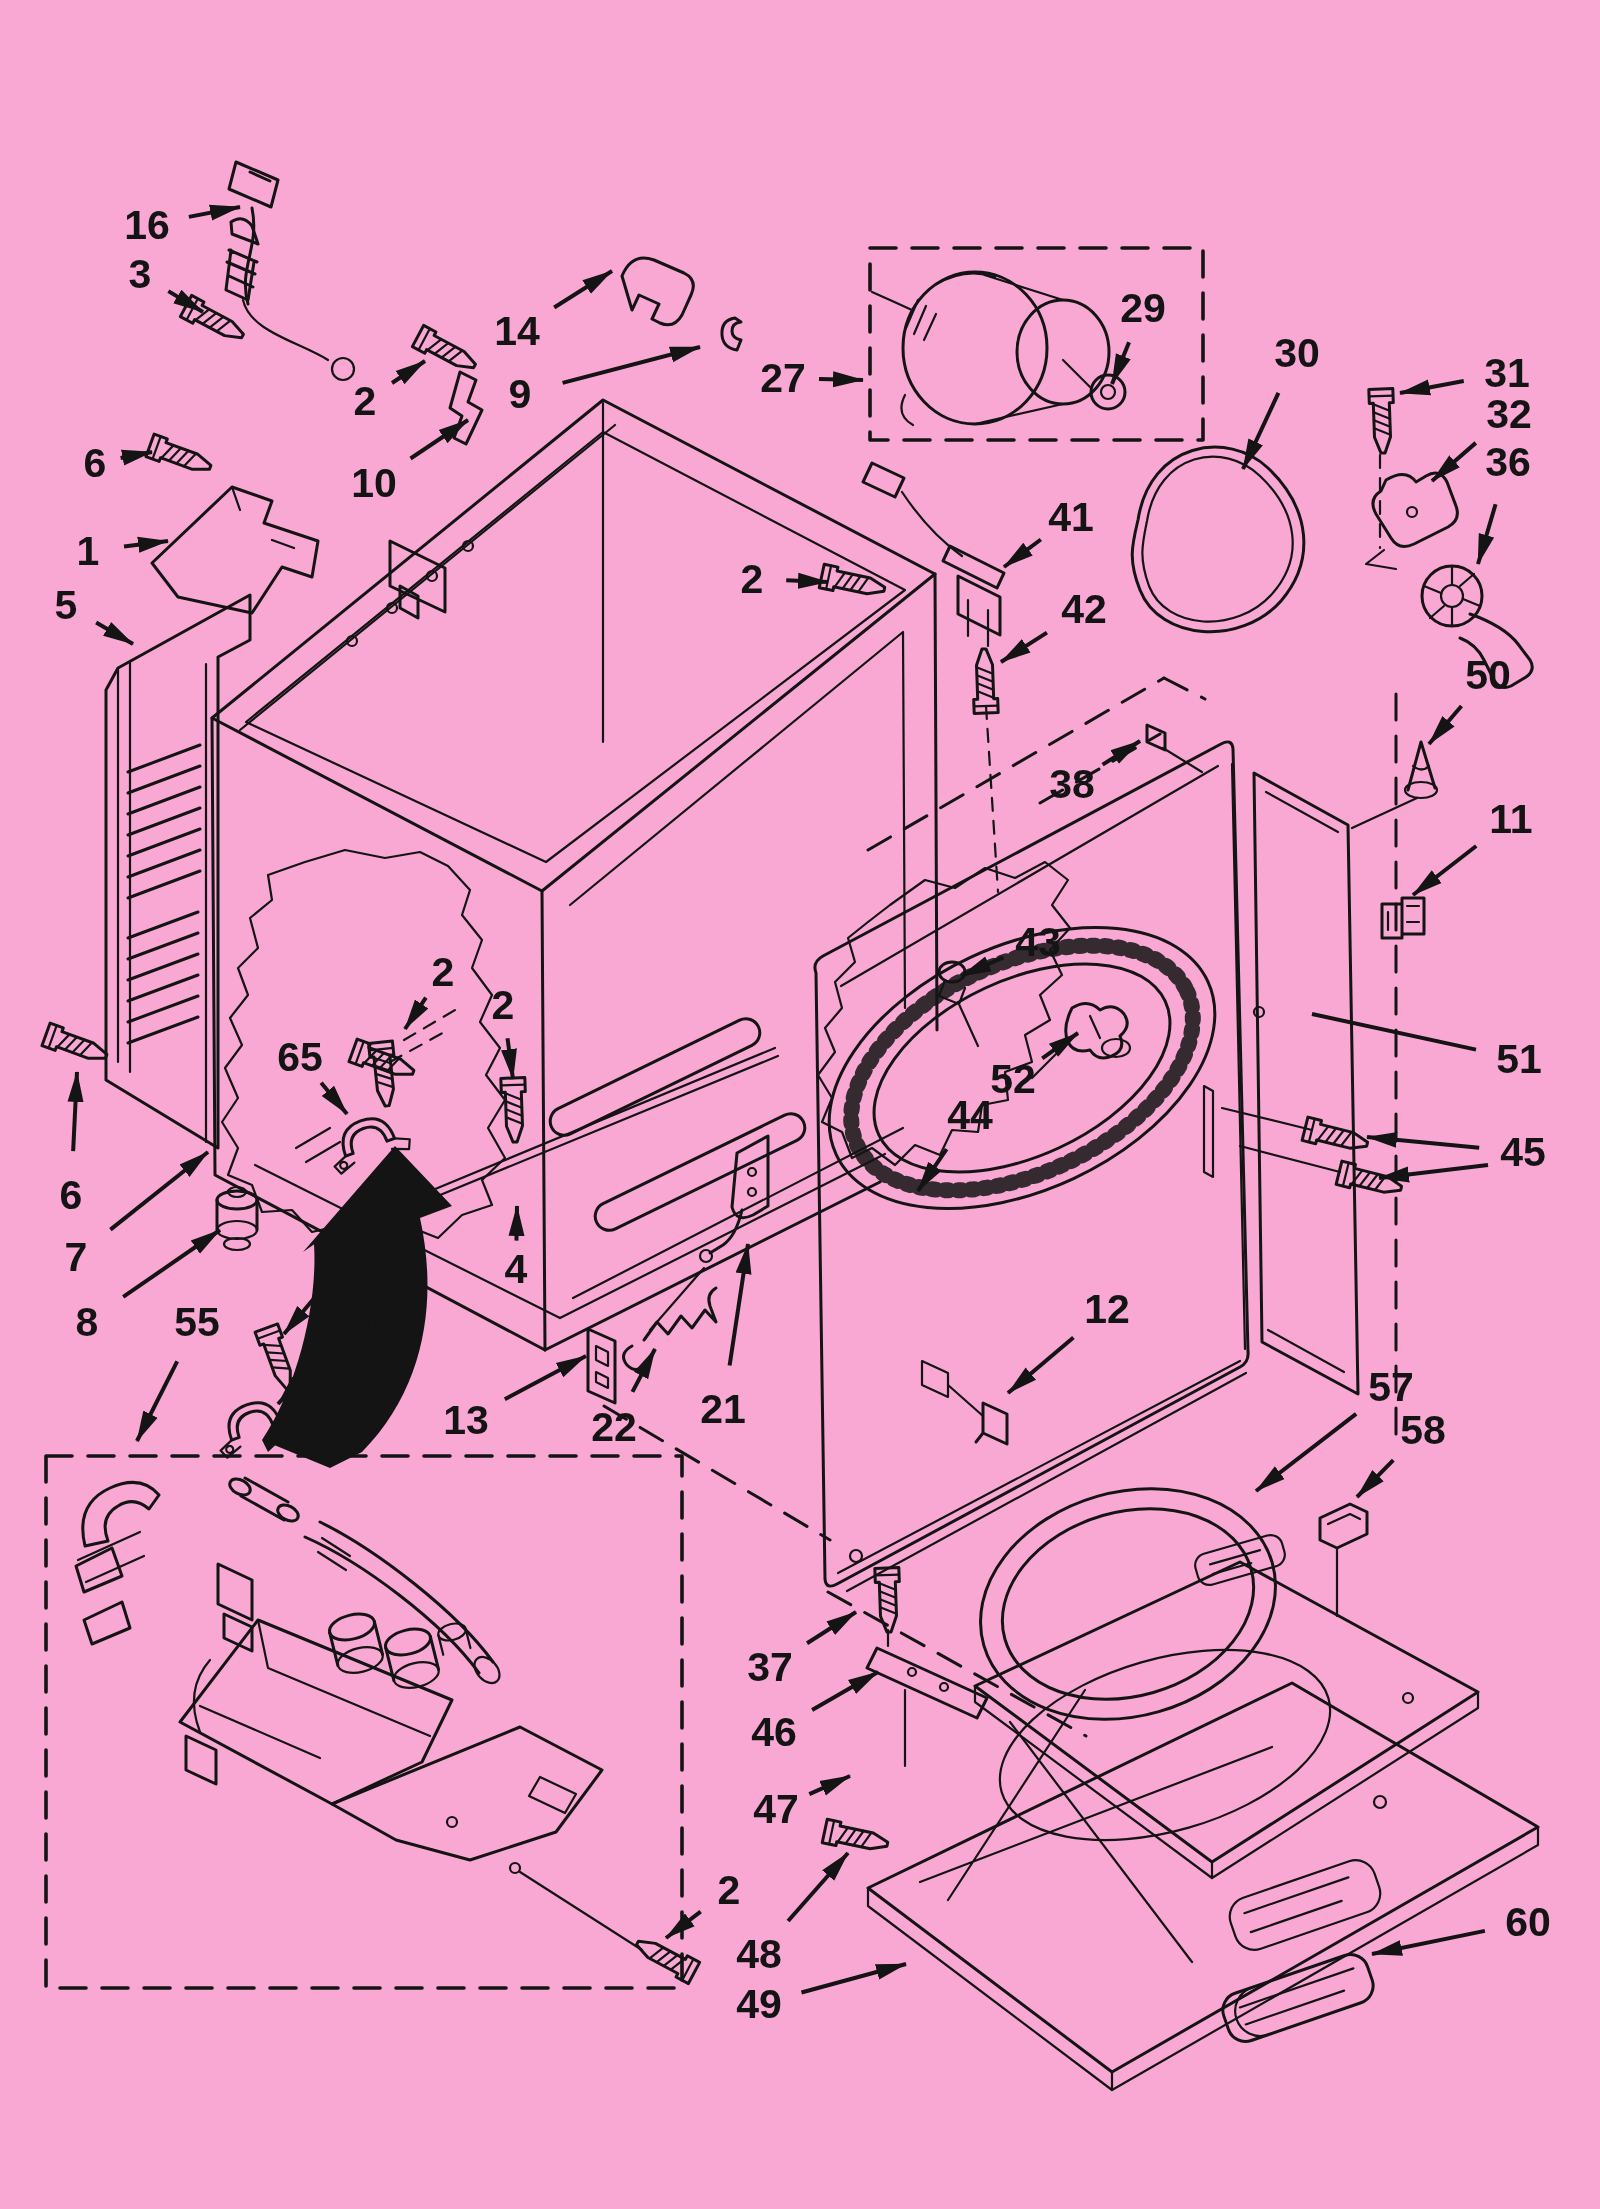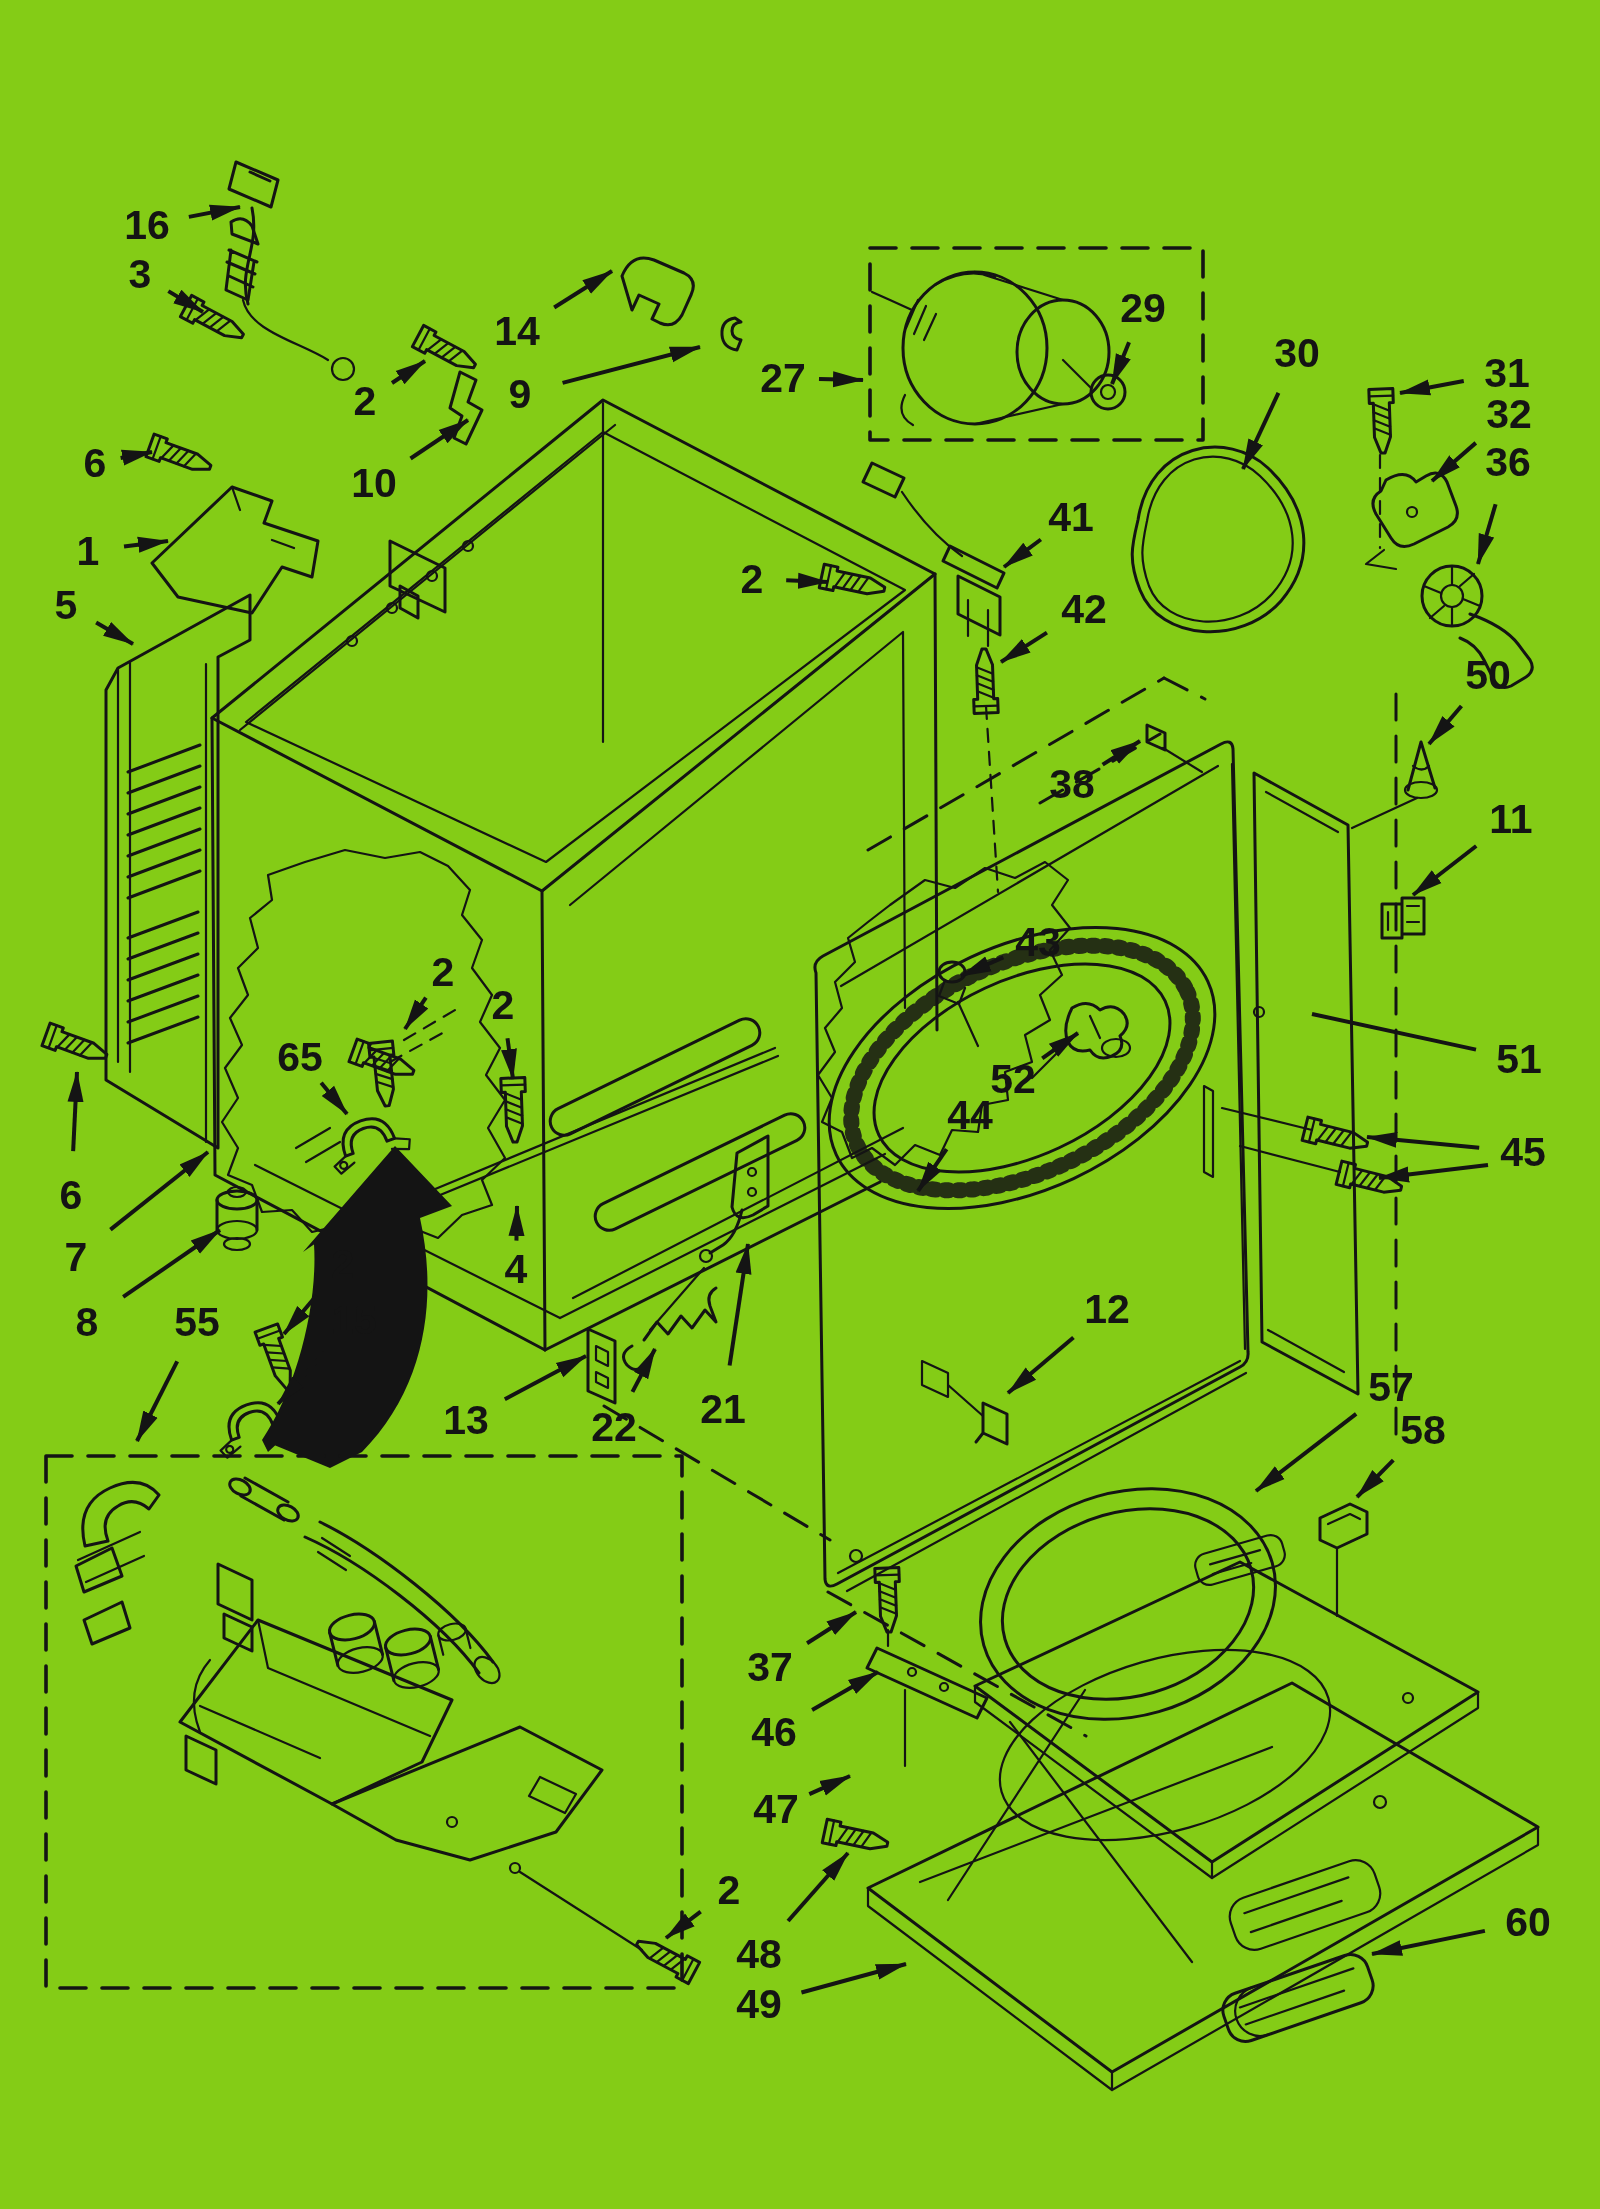--- a/index.html
+++ b/index.html
@@ -1,16 +1,16 @@
 <!DOCTYPE html>
 <html><head>
 <meta charset="utf-8">
 <style>
   html,body{margin:0;padding:0;background:#fff;}
-  .stage{width:1600px;height:2209px;background:#84cc16;position:relative;font-family:"Liberation Sans",sans-serif;}
+  .stage{width:1600px;height:2209px;background:#f9a8d4;position:relative;font-family:"Liberation Sans",sans-serif;}
   svg{display:block;}
   .ink{stroke:#141414;fill:none;stroke-width:3;stroke-linecap:round;stroke-linejoin:round;}
   .thin{stroke-width:2.2;}
   .thick{stroke-width:3.6;}
   .dash{stroke-dasharray:26 16;}
   .dash2{stroke-dasharray:13 10;}
   .hatch{stroke-dasharray:4 9;stroke-width:16;opacity:.85;}
   .callout-text{font-family:"Liberation Sans",sans-serif;font-weight:bold;font-size:41px;fill:#141414;}
   .callout-line{stroke:#141414;stroke-width:4;fill:none;}
   .fillink{fill:#141414;stroke:none;}

